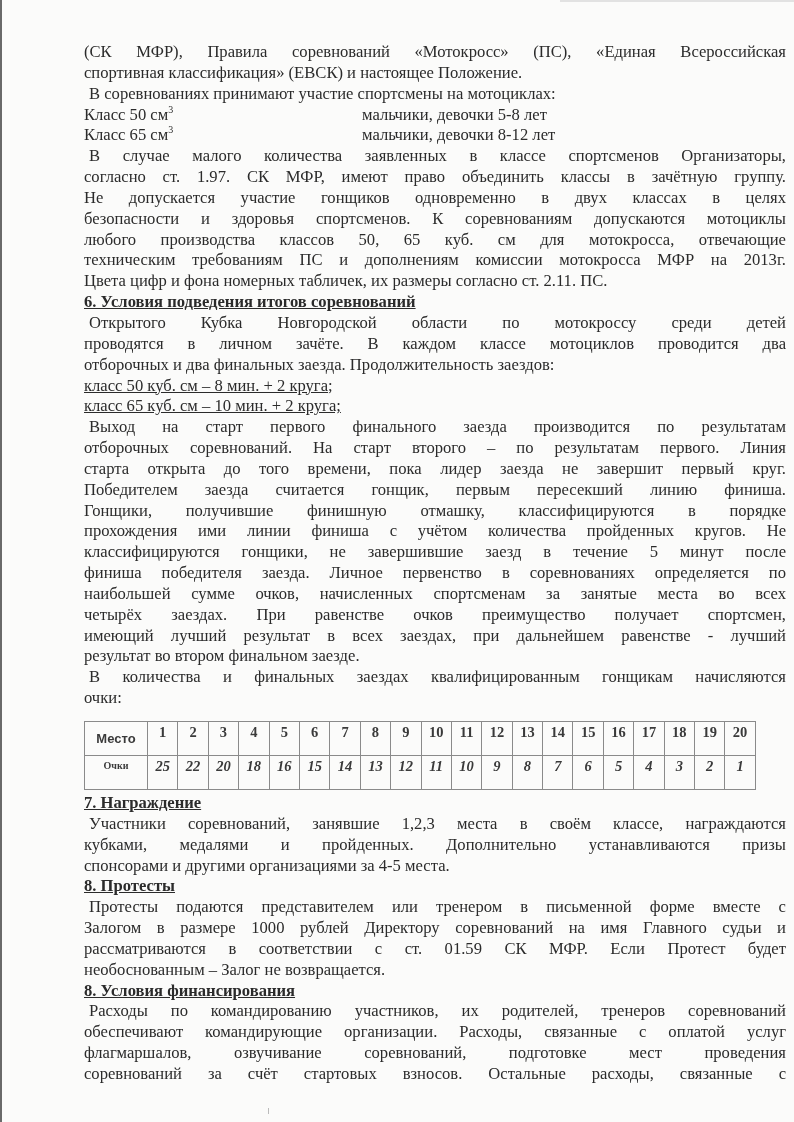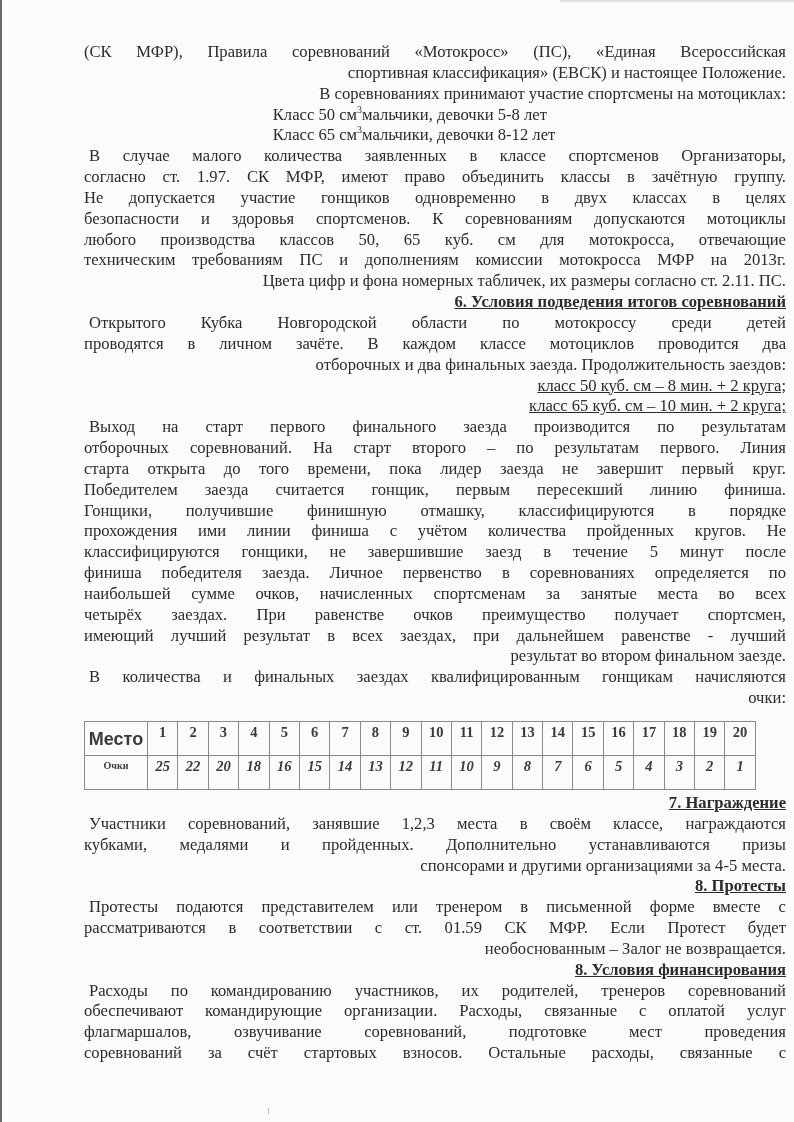--- a/index.html
+++ b/index.html
@@ -5,38 +5,38 @@
   html, body { margin:0; padding:0; }
   body {
     width:794px; height:1122px; position:relative; overflow:hidden;
     background:#fbfbfa;
     font-family:"Liberation Serif", serif;
     color:#2b2b2b;
   }
   .scan-edge { position:absolute; left:0; top:0; width:2px; height:1122px; background:#6a6a6a; }
   .scan-edge-top { position:absolute; left:560px; top:0; width:234px; height:2px; background:#e2e2e2; }
   .block { position:absolute; left:84px; width:702px; font-size:16.6px; line-height:20.85px; }
-  .line { display:block; white-space:nowrap; height:20.85px;text-align:right; }
+  .line { display:block; white-space:nowrap; height:20.85px; }
   .j { text-align:justify; text-align-last:justify; white-space:normal; overflow:hidden; }
   .ind { padding-left:5px; }
   .h { font-weight:bold;text-decoration:underline; }
   .u { text-decoration:underline; }
   .cls { display:flex; }
   .cls .c1 { width:278px; }
   sup { font-size:10px; vertical-align:7px; line-height:0; }
   table.pts {
     position:absolute; left:84px; top:721px; border-collapse:collapse;
     font-family:"Liberation Serif", serif; font-weight:bold; color:#3a3a3a;
   }
   table.pts td {
     border:1px solid #8a8a8a; width:29.4px; height:33px; padding:0; text-align:center;
     vertical-align:top; font-size:14.5px; line-height:20px;
   }
   table.pts td.lbl { width:62px; vertical-align:middle; }
-  table.pts tr.r1 td.lbl { font-family:"Liberation Sans", sans-serif; font-size:18px; }
+  table.pts tr.r1 td.lbl { font-family:"Liberation Sans", sans-serif; font-size:13px; }
   table.pts tr.r2 td { font-style:italic; }
   table.pts tr.r2 td.lbl { font-style:normal; vertical-align:top; font-size:10px; }
   .dot { position:absolute; left:268px; top:1108px; width:1px; height:6px; background:#bbb; }
 </style>
 </head>
 <body>
 
 <div class="scan-edge"></div>
 <div class="scan-edge-top"></div>
 
@@ -133,20 +133,21 @@
 </tbody>
   </table>
 
 <div class="block" style="top:793px;">
   <span class="line h">7. Награждение</span>
   <span class="line j ind">Участники соревнований, занявшие 1,2,3 места в своём классе, награждаются</span>
   <span class="line j">кубками, медалями и пройденных. Дополнительно устанавливаются призы</span>
   <span class="line">спонсорами и другими организациями за 4-5 места.</span>
   <span class="line h">8. Протесты</span>
   <span class="line j ind">Протесты подаются  представителем или тренером  в письменной форме вместе с</span>
+  <span class="line j">Залогом в размере 1000 рублей  Директору соревнований на имя Главного судьи и</span>
   <span class="line j">рассматриваются в соответствии с ст. 01.59 СК МФР. Если Протест будет</span>
   <span class="line">необоснованным – Залог не возвращается.</span>
   <span class="line h">8. Условия финансирования</span>
   <span class="line j ind">Расходы по командированию участников, их родителей, тренеров  соревнований</span>
   <span class="line j">обеспечивают командирующие организации. Расходы, связанные с оплатой  услуг</span>
   <span class="line j">флагмаршалов, озвучивание соревнований, подготовке мест проведения</span>
   <span class="line j">соревнований за счёт стартовых взносов. Остальные расходы, связанные с</span>
 </div>
 
 <div class="dot"></div>

